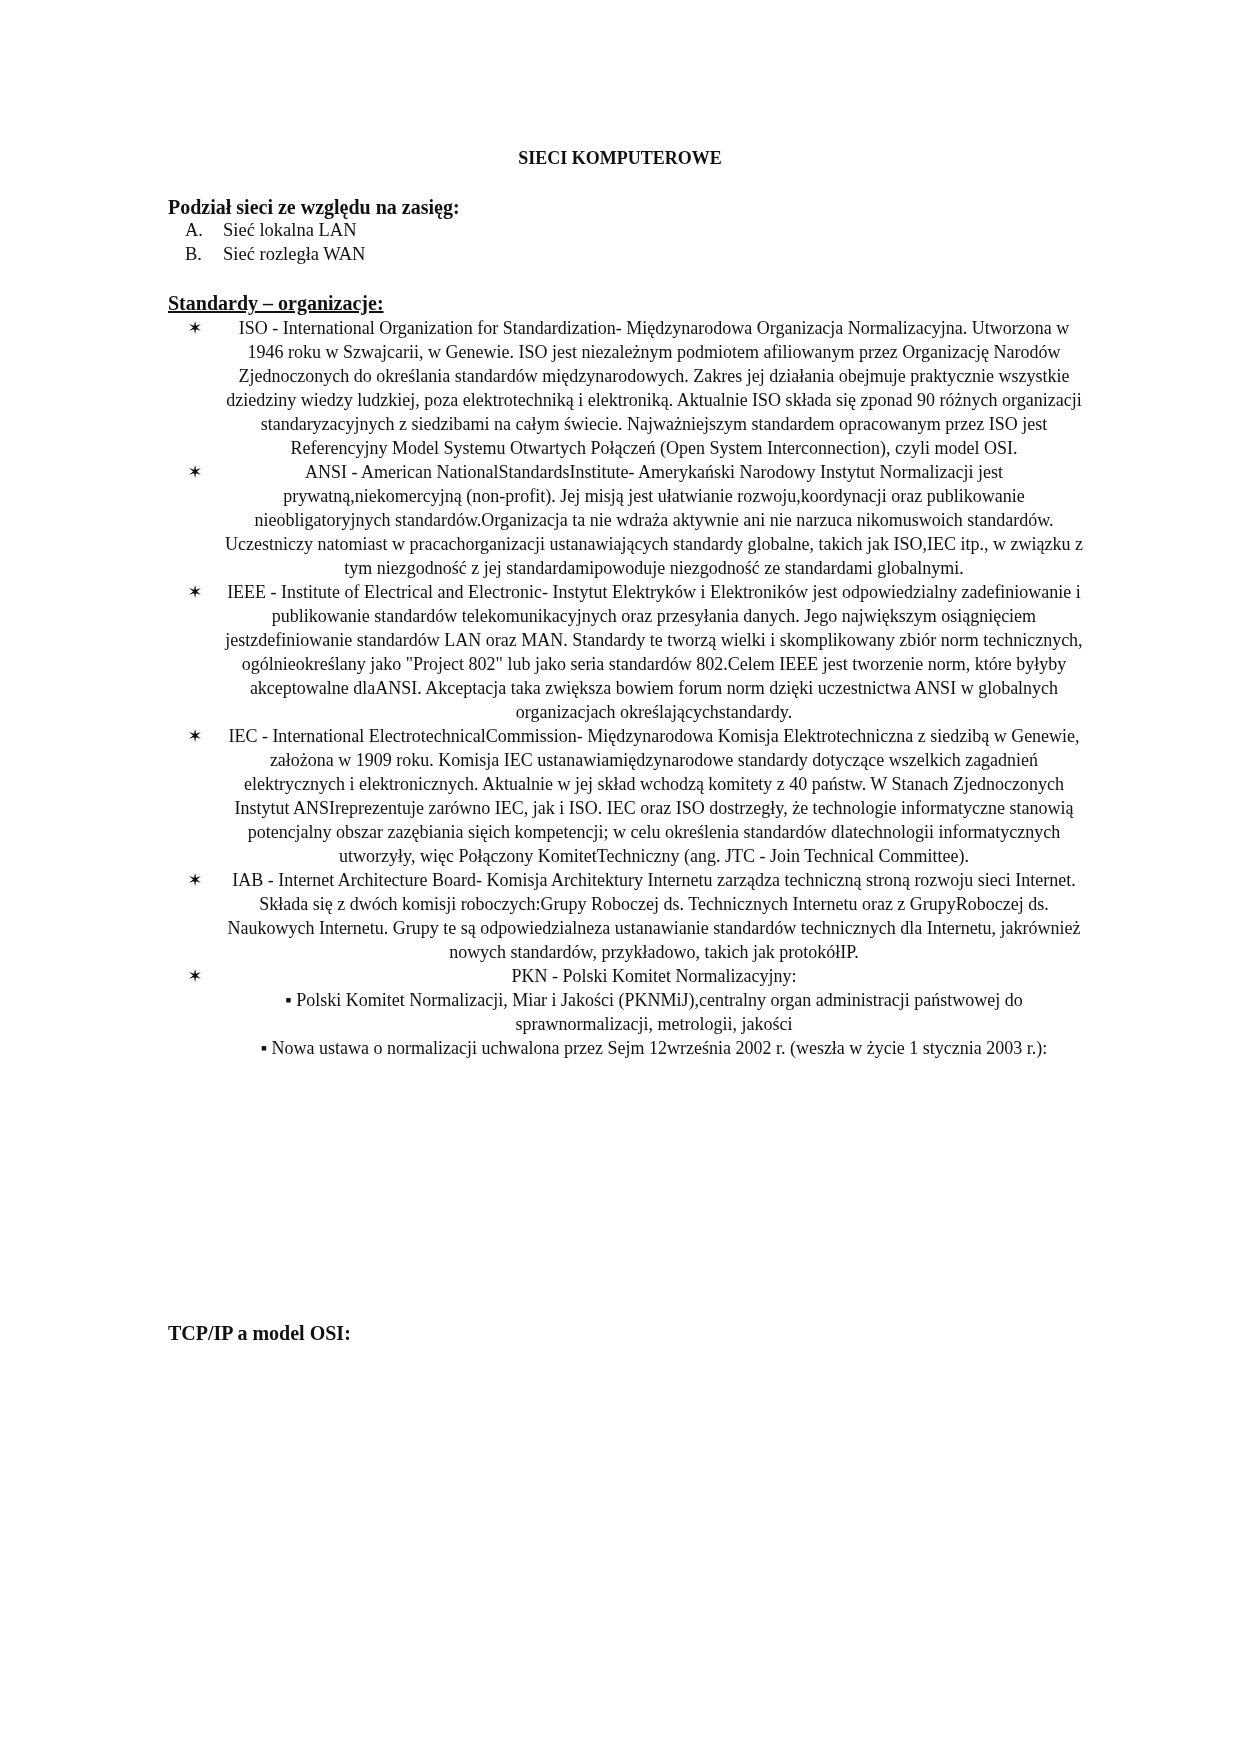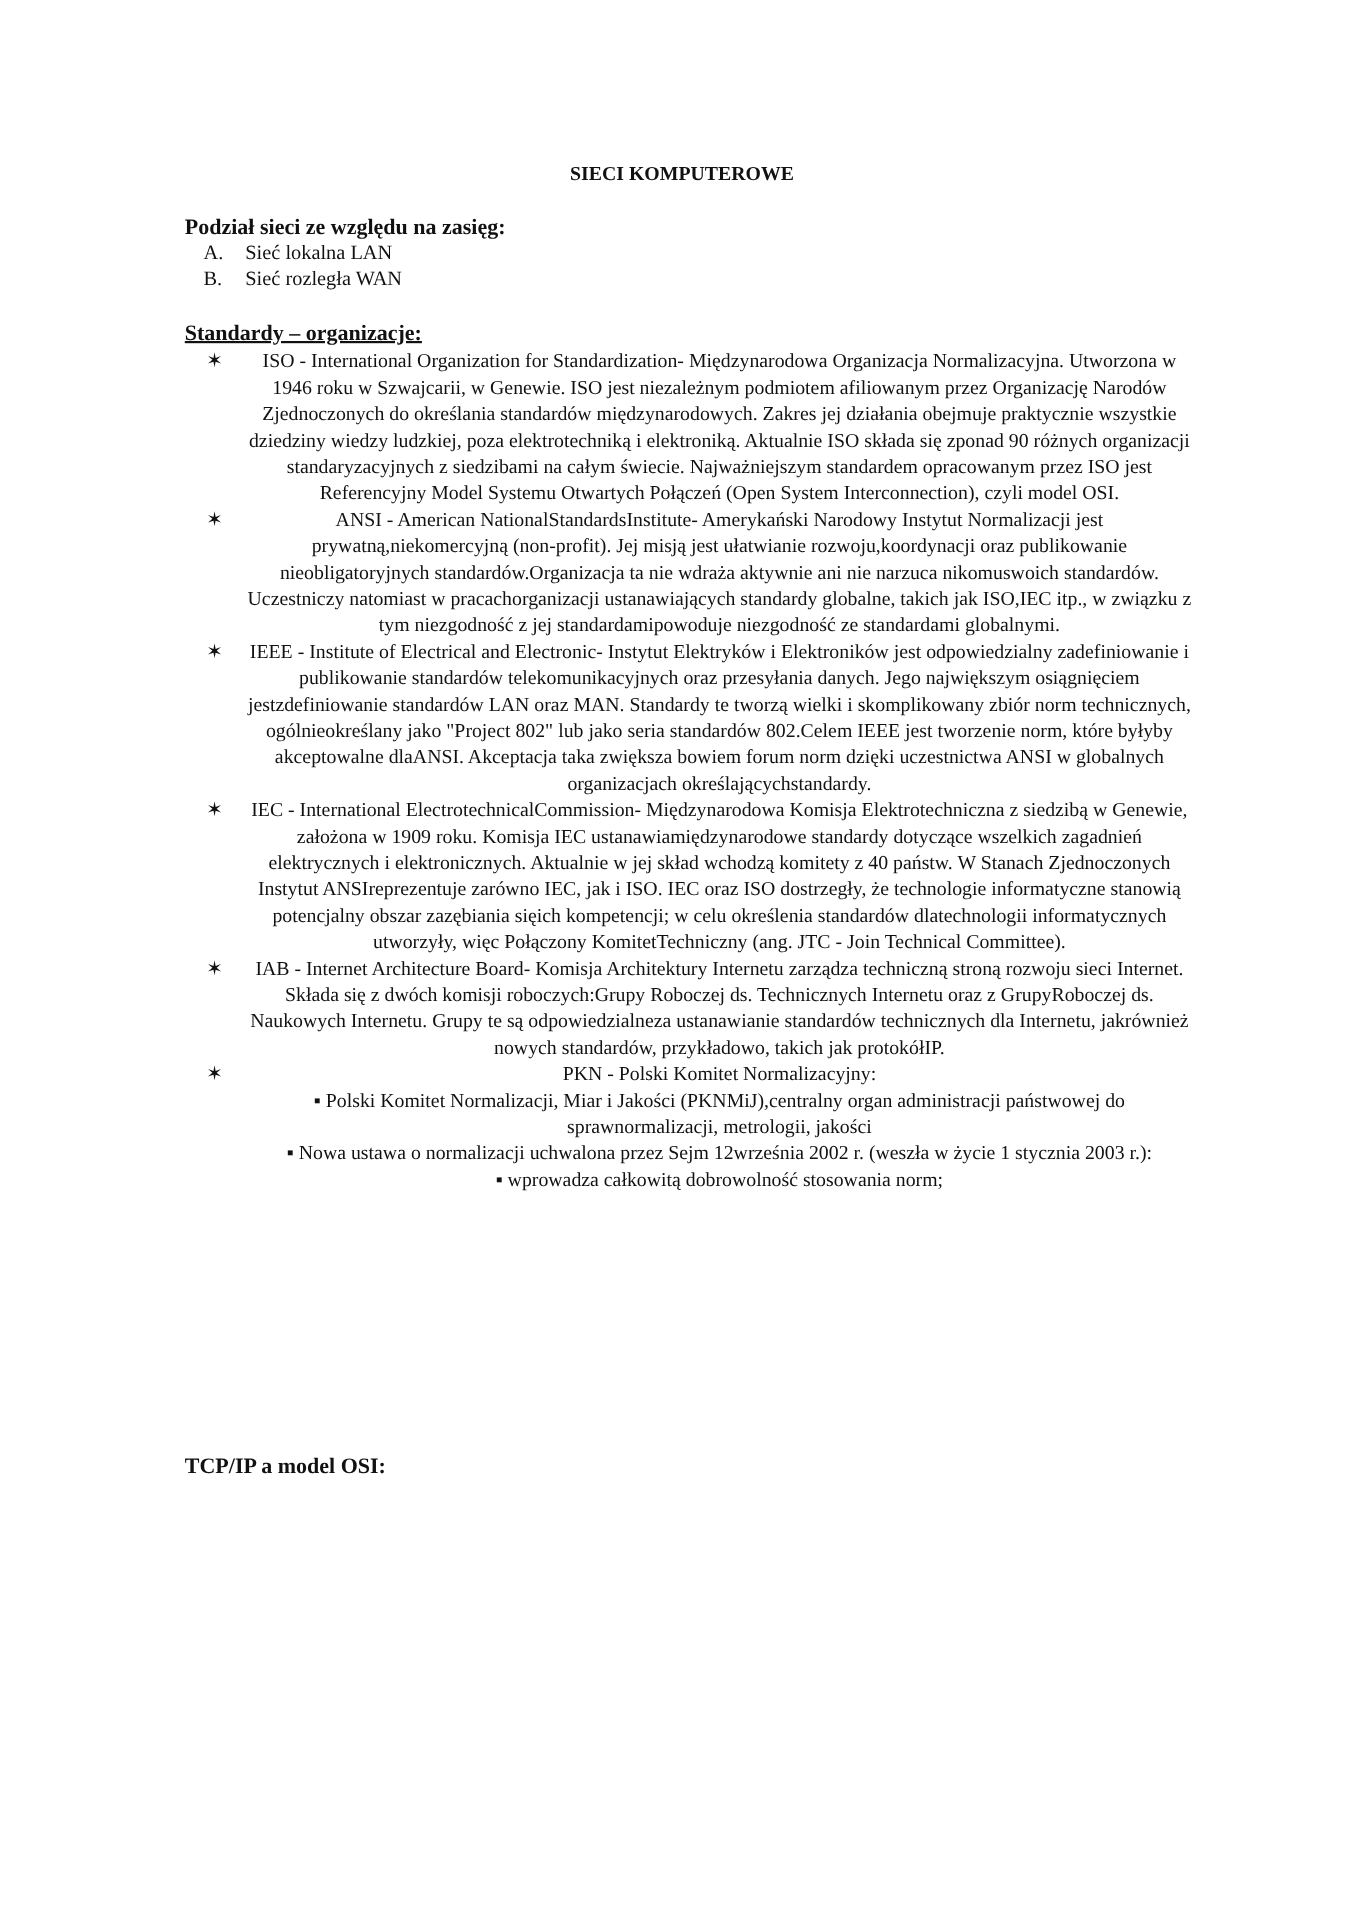--- a/index.html
+++ b/index.html
@@ -57,18 +57,17 @@
     </div>
     <div class="item">
       <span class="star">✶</span>
       <p>IAB - Internet Architecture Board- Komisja Architektury Internetu zarządza techniczną stroną rozwoju sieci Internet. Składa się z dwóch komisji roboczych:Grupy Roboczej ds. Technicznych Internetu oraz z GrupyRoboczej ds. Naukowych Internetu. Grupy te są odpowiedzialneza ustanawianie standardów technicznych dla Internetu, jakrównież nowych standardów, przykładowo, takich jak protokółIP.</p>
     </div>
     <div class="item">
       <span class="star">✶</span>
       <p>PKN - Polski Komitet Normalizacyjny:</p>
       <p class="sub">▪ Polski Komitet Normalizacji, Miar i Jakości (PKNMiJ),centralny organ administracji państwowej do sprawnormalizacji, metrologii, jakości</p>
       <p class="sub">▪ Nowa ustawa o normalizacji uchwalona przez Sejm 12września 2002 r. (weszła w życie 1 stycznia 2003 r.):</p>
-      <p class="sub">▪ wprowadza całkowitą dobrowolność stosowania norm;</p>
     </div>
   </div>
 
   <div class="h" style="top:1322px;">TCP/IP a model OSI:</div>
 </div>
 
 </body></html>

